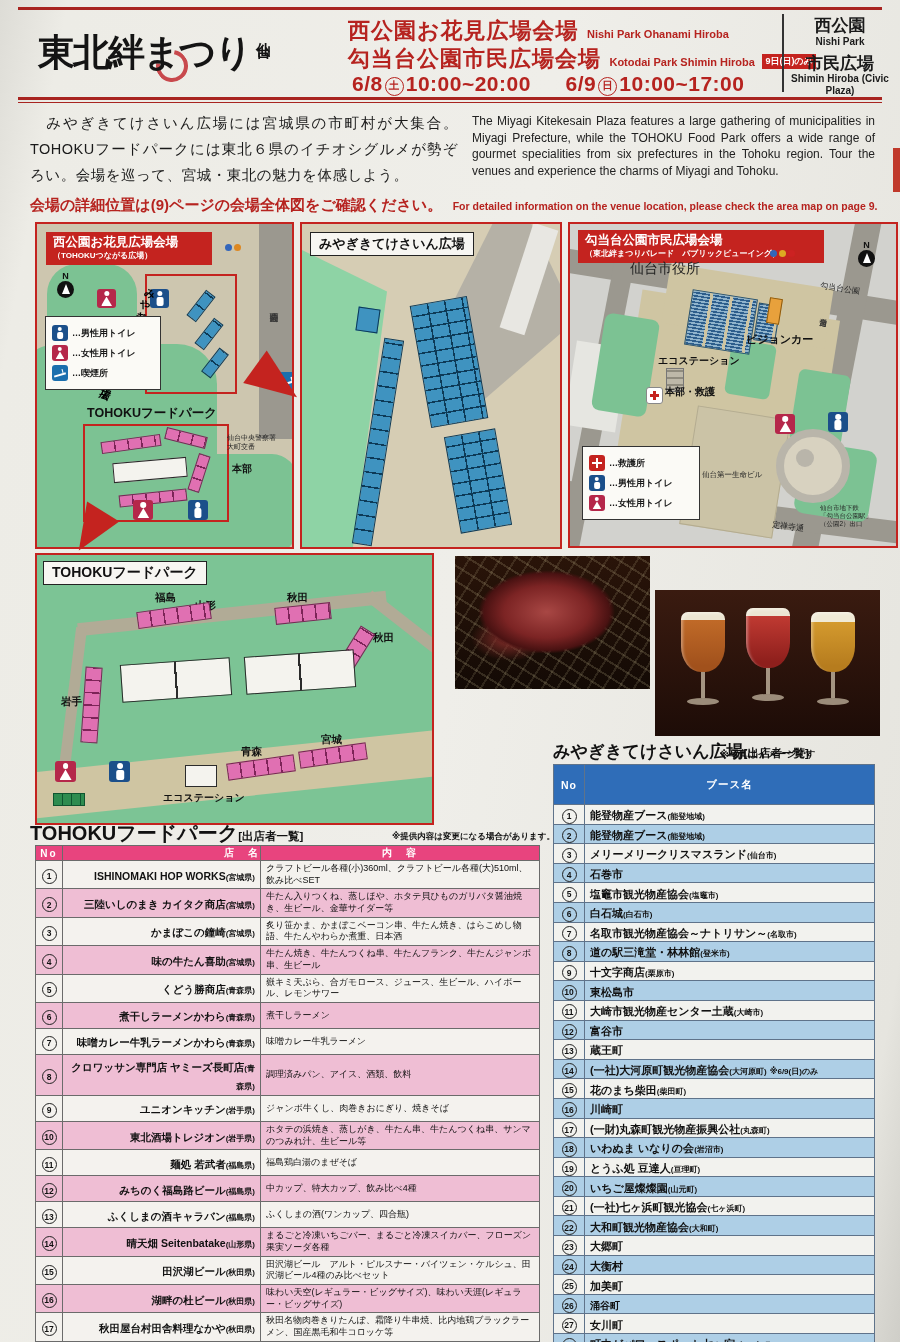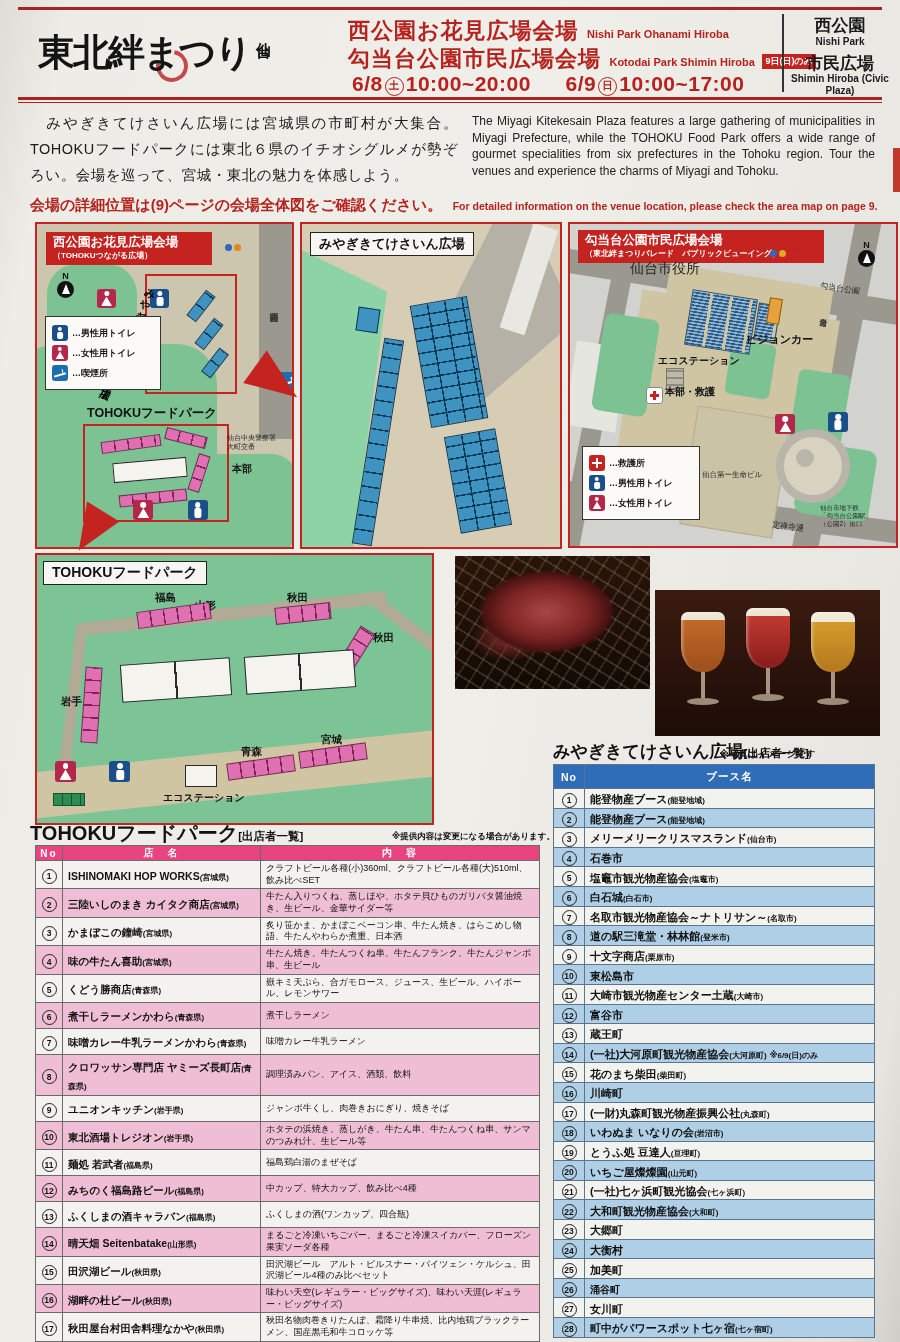--- a/index.html
+++ b/index.html
@@ -91,24 +91,24 @@
   .tbl-heading-main{font-size:20px;font-weight:900;color:#111;}
   .tbl-heading-suffix{font-size:11.5px;font-weight:bold;color:#111;}
   .t1-note{font-size:8.5px;font-weight:bold;color:#111;}
   table{border-collapse:collapse;table-layout:fixed;}
   .t1{width:505px;border:1.5px solid #444;background:#f4f2ee;}
   .t1 th{background:#e8447e;color:#fff;font-size:10px;font-weight:bold;height:13px;padding:0;letter-spacing:2px;}
   .t1 td,.t1 th{border:1px solid #6b6b6b;}
   .t1 td{padding:2px 5px;height:21px;vertical-align:middle;}
   .t1 tbody tr:nth-child(even){background:#efbed4;}
   .t1 .c-no{width:26px;text-align:center;padding:0;}
-  .t1 .c-name{width:197px;}
+  .t1 .c-name{width:197px;text-align:right;}
   .t1 .c-desc{font-size:9px;line-height:1.3;color:#111;}
   .t2{width:322px;border:1.5px solid #444;background:#f2f2ee;}
-  .t2 th{background:#2f6db8;color:#fff;font-size:10.5px;font-weight:bold;height:15px;padding:4px;letter-spacing:1px;}
+  .t2 th{background:#2f6db8;color:#fff;font-size:10.5px;font-weight:bold;height:15px;padding:12px;letter-spacing:1px;}
   .t2 td,.t2 th{border:1px solid #5f738a;}
   .t2 td{height:18.6px;padding:0 5px;vertical-align:middle;}
   .t2 tbody tr:nth-child(even){background:#aecfe6;}
   .t2 .c-no{width:30px;text-align:center;padding:0;}
   .numcircle{display:inline-flex;align-items:center;justify-content:center;width:13px;height:13px;border:1px solid #222;border-radius:50%;font-size:8.5px;font-weight:bold;color:#111;background:transparent;}
   .vname{font-size:10.5px;font-weight:600;color:#111;}
   .vpref{font-size:8px;font-weight:600;color:#111;}
   .vnote{font-size:8px;font-weight:600;color:#111;margin-left:3px;}
 </style>
 </head>

